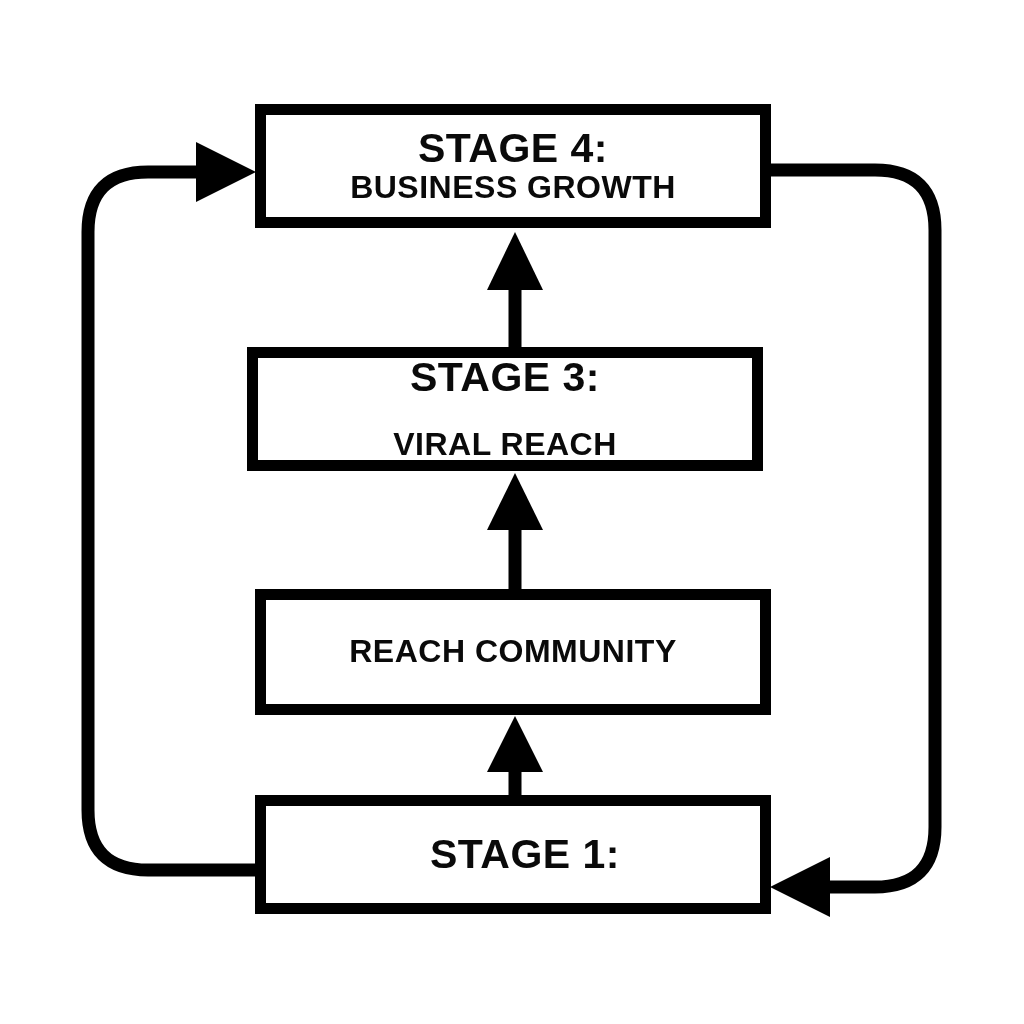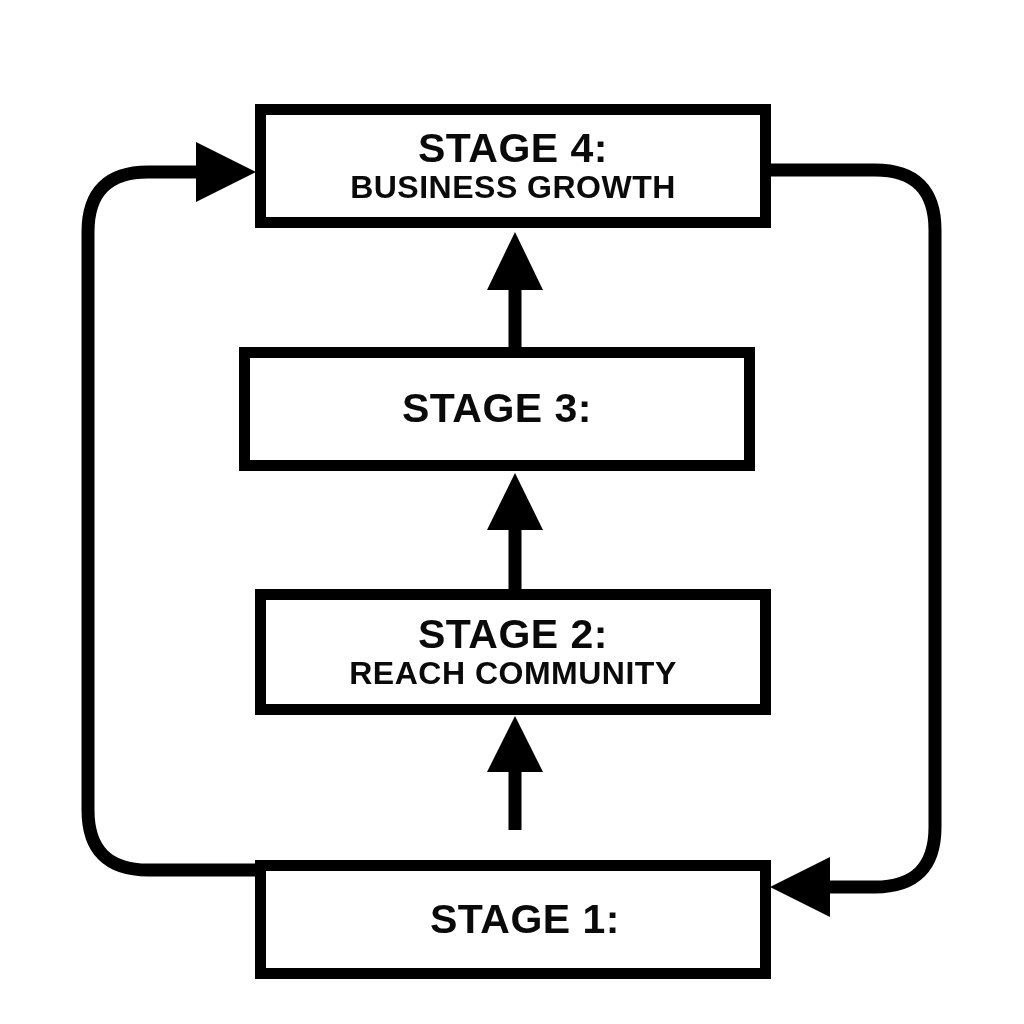--- a/index.html
+++ b/index.html
@@ -42,23 +42,23 @@
     letter-spacing: 0.5px;
     line-height: 1.06;
     white-space: nowrap;
     text-align: center;
   }
   .line-1 { font-size: 41px; }
   .line-2 { font-size: 32px; }
 
   
   #node-stage4 { left: 255px; top: 104px;  width: 516px; height: 124px; }
-  #node-stage3 { left: 239px; top: 347px;  width: 516px; height: 124px; gap: 29px; }
+  #node-stage3 { left: 247px; top: 347px;  width: 516px; height: 124px; gap: 29px; }
   #node-stage2 { left: 255px; top: 589px;  width: 516px; height: 126px; }
-  #node-stage1 { left: 255px; top: 860px;  width: 516px; height: 119px; padding-left: 24px; }
+  #node-stage1 { left: 255px; top: 795px;  width: 516px; height: 119px; padding-left: 24px; }
 </style>
 </head>
 <body>
 
 <div id="page">
 
   <svg id="diagram-svg" viewBox="0 0 1024 1024">
     <defs>
       <marker id="arrowUp" markerWidth="10" markerHeight="10" refX="5" refY="9" orient="auto-start-reverse" markerUnits="userSpaceOnUse">
       </marker>
@@ -90,24 +90,24 @@
     </g>
   </svg>
 
   <div class="node-box" id="node-stage4">
     <span class="node-line line-1">STAGE 4:</span>
     <span class="node-line line-2">BUSINESS GROWTH</span>
   </div>
 
   <div class="node-box" id="node-stage3">
     <span class="node-line line-1">STAGE 3:</span>
+    <span class="node-line line-2">VIRAL REACH</span>
   </div>
 
   <div class="node-box" id="node-stage2">
-    <span class="node-line line-1">STAGE 2:</span>
     <span class="node-line line-2">REACH COMMUNITY</span>
   </div>
 
   <div class="node-box" id="node-stage1">
     <span class="node-line line-1">STAGE 1:</span>
   </div>
 
 </div>
 
 </body></html>

